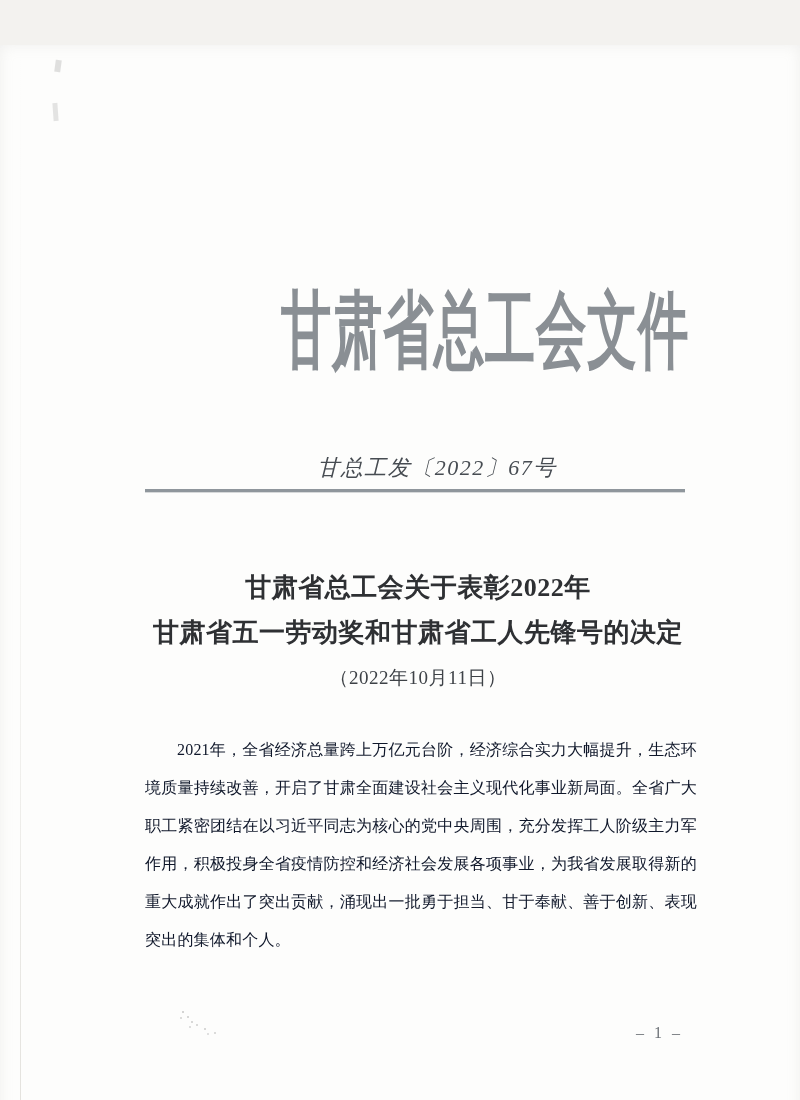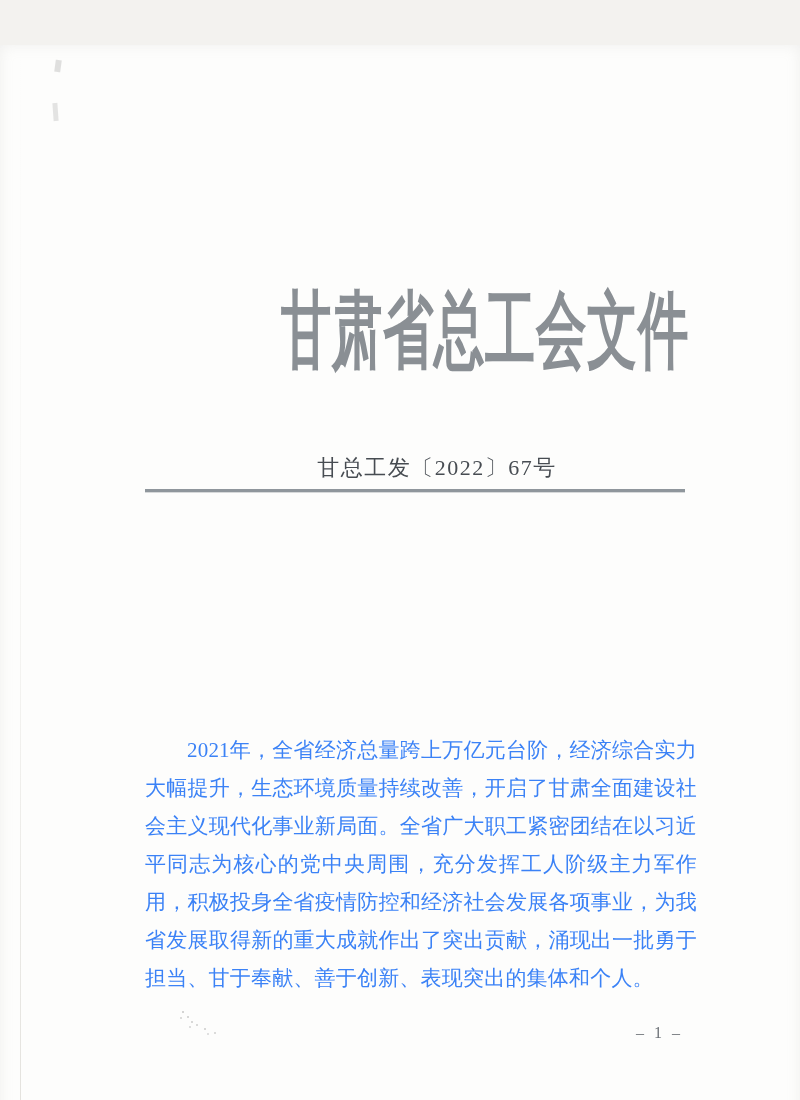--- a/index.html
+++ b/index.html
@@ -47,20 +47,21 @@
     letter-spacing:1px;
   }
 
   
   .doc-number{
     position:absolute;top:408px;left:145px;width:552px;
     text-align:center;
     font-size:22px;line-height:30px;color:#474c52;
     letter-spacing:1.5px;
     transform:translateX(16px);
+    font-style:italic;
   }
 
   .rule{
     position:absolute;top:444px;left:145px;width:540px;height:3px;
     background:#8f969c;
     box-shadow:0 1px 0 rgba(143,150,156,.35);
   }
 
   
   .main-title{
@@ -73,21 +74,21 @@
   }
   .main-title .t-date{
     margin-top:8px;
     font-size:19px;line-height:30px;font-weight:normal;
     color:#3e4247;letter-spacing:.5px;
   }
 
   
   .body-text{
     position:absolute;top:686px;left:145px;width:552px;
-    font-size:21px;line-height:38px;color:#3b82f6;
+    font-size:16px;line-height:38px;color:#0f172a;
     text-align:justify;text-justify:inter-ideograph;
     text-indent:2em;
     letter-spacing:.2px;
   }
 
   
   .page-number{
     position:absolute;top:979px;left:636px;
     font-size:16px;line-height:18px;color:#6d7277;
     letter-spacing:3px;white-space:nowrap;
@@ -124,18 +125,23 @@
   <div class="speck"></div>
 
   <div class="letterhead">
     <span class="stretch">甘肃省总工会文件</span>
   </div>
 
   <div class="doc-number">甘总工发〔2022〕67号</div>
 
   <div class="rule"></div>
 
+  <div class="main-title">
+    <div class="t-line">甘肃省总工会关于表彰2022年</div>
+    <div class="t-line">甘肃省五一劳动奖和甘肃省工人先锋号的决定</div>
+    <div class="t-date">（2022年10月11日）</div>
+  </div>
 
   <div class="body-text">2021年，全省经济总量跨上万亿元台阶，经济综合实力大幅提升，生态环境质量持续改善，开启了甘肃全面建设社会主义现代化事业新局面。全省广大职工紧密团结在以习近平同志为核心的党中央周围，充分发挥工人阶级主力军作用，积极投身全省疫情防控和经济社会发展各项事业，为我省发展取得新的重大成就作出了突出贡献，涌现出一批勇于担当、甘于奉献、善于创新、表现突出的集体和个人。</div>
 
   <div class="page-number">– 1 –</div>
 
 </div>
 
 </body></html>

